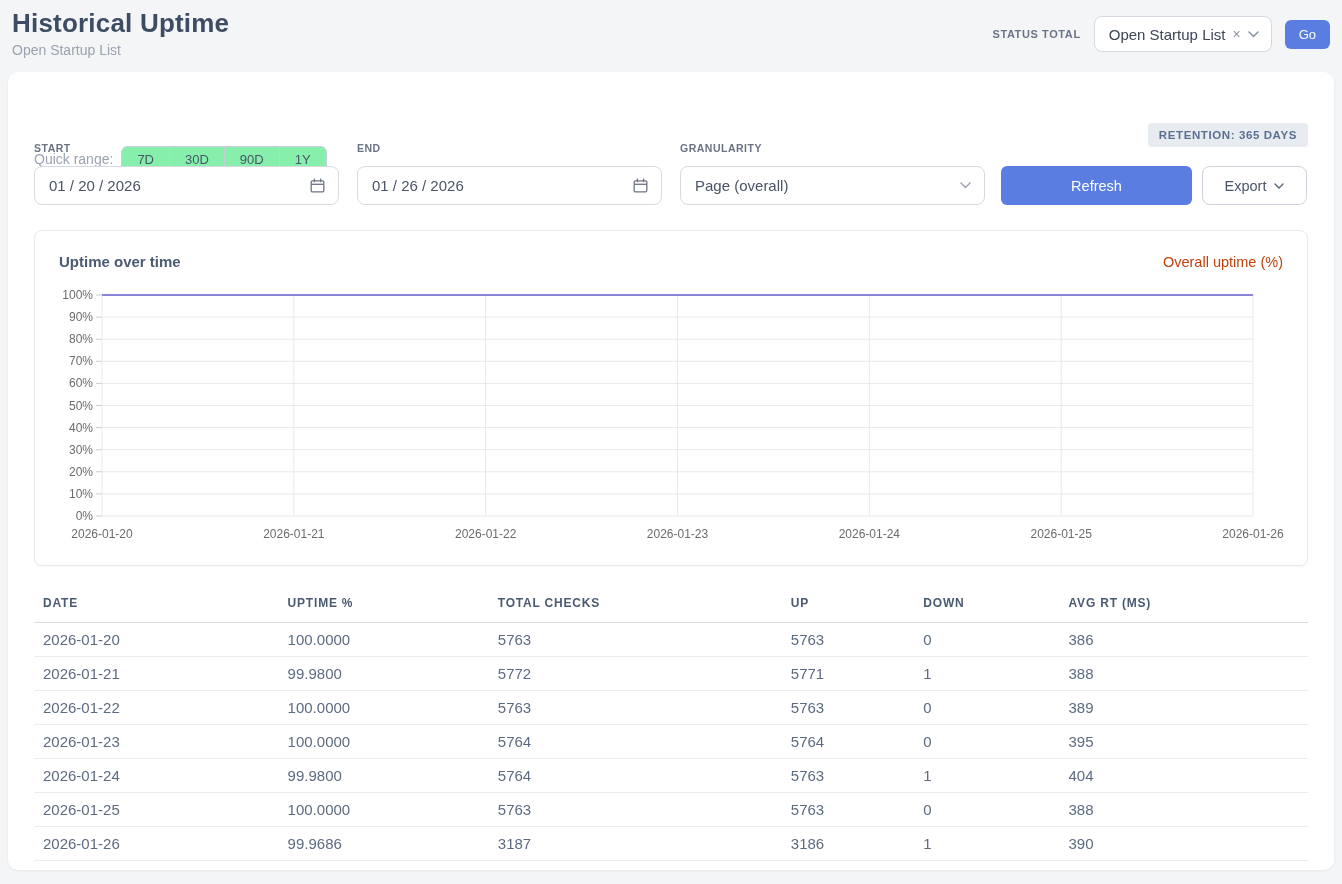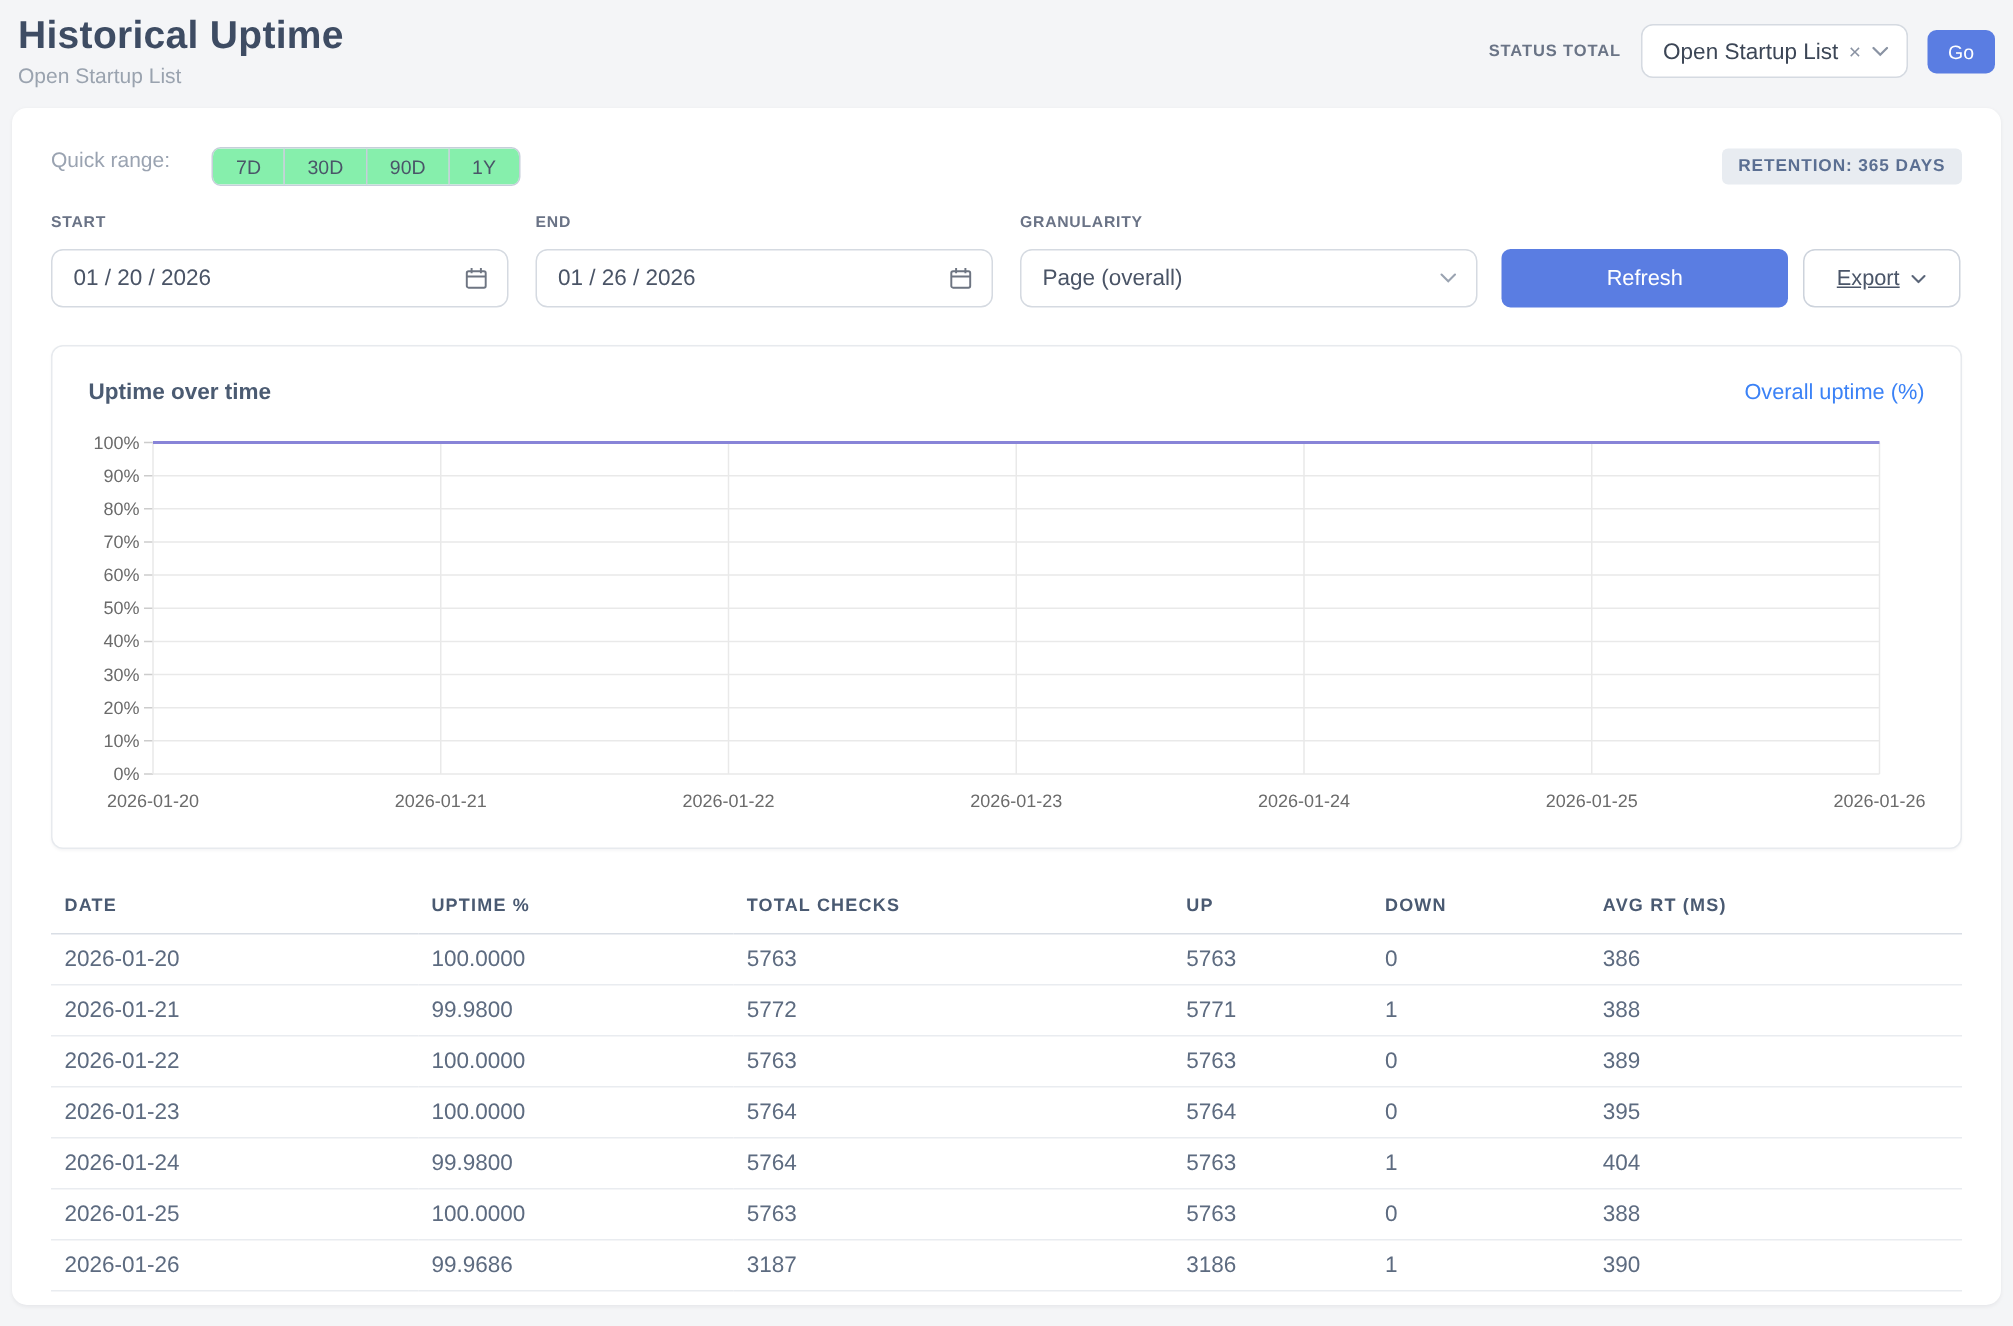--- a/index.html
+++ b/index.html
@@ -15,43 +15,43 @@
   .statuspage-select { display:flex; align-items:center; gap:7px; background:#fff; border:1px solid #d5dae1; border-radius:8px; height:36px; padding:0 12px 0 14px; cursor:pointer; }
   .statuspage-select .sel-text { font-size:15px; color:#3c4656; }
   .sel-clear { font-size:14px; color:#8a93a3; cursor:pointer; }
   .go-btn { background:#5a7de2; color:#fff; border:none; border-radius:6px; height:29px; padding:0 14px; font-size:13px; cursor:pointer; font-family:inherit; }
 
   
   .main-card { position:absolute; left:8px; top:72px; width:1326px; height:798px; background:#fff; border-radius:10px; box-shadow:0 1px 3px rgba(16,24,40,.06); }
 
   
   .quick-row { position:absolute; top:26px; left:26px; right:26px; display:flex; align-items:center; justify-content:space-between; }
-  .quick-left { display:flex; align-items:flex-start; gap:28px; }
+  .quick-left { display:flex; align-items:center; gap:8px;margin-top:48px; }
   .quick-label { font-size:14px; color:#9aa3b1; }
   .range-group { display:flex; border:1px solid #c6ceda; border-radius:6px; overflow:hidden; height:26px; }
   .range-btn { background:#86efac; border:none; border-left:1px solid #c6ceda; padding:0 15px; font-size:13px; color:#4a5568; cursor:pointer; font-family:inherit; }
   .range-btn:first-child { border-left:none; }
   .retention-badge { background:#e8ecf1; color:#5b6f92; font-size:11.5px; font-weight:600; letter-spacing:.6px; padding:6px 11px; border-radius:4px; }
 
   
   .form-row { position:absolute; top:70px; left:26px; right:26px; display:flex; align-items:flex-end; }
   .field { display:flex; flex-direction:column; gap:12px;justify-content:space-between; }
   .field-label { font-size:10.5px; font-weight:600; color:#6a7386; letter-spacing:.5px; }
   .date-input, .gran-select { width:305px; height:39px; border:1px solid #d5dae1; border-radius:8px; display:flex; align-items:center; justify-content:space-between; padding:0 13px 0 14px; background:#fff; }
   .date-text { font-size:15px; color:#4a5466; }
   .gran-select { cursor:pointer; }
   .gap18 { width:18px; } .gap16 { width:16px; } .gap10 { width:10px; }
   .refresh-btn { width:191px; height:39px; background:#5a7de2; color:#fff; border:none; border-radius:6px; font-size:14.5px; cursor:pointer; font-family:inherit; }
-  .export-btn { width:105px; height:39px; background:#fff; border:1px solid #cdd3dc; border-radius:8px; font-size:14.5px; color:#4a5568; display:flex; align-items:center; justify-content:center; gap:8px; cursor:pointer; font-family:inherit;text-decoration:underline; }
+  .export-btn { width:105px; height:39px; background:#fff; border:1px solid #cdd3dc; border-radius:8px; font-size:14.5px; color:#4a5568; display:flex; align-items:center; justify-content:center; gap:8px; cursor:pointer; font-family:inherit; }
 
   
   .chart-card { position:absolute; top:158px; left:26px; width:1274px; height:336px; border:1px solid #e7eaee; border-radius:8px; box-shadow:0 1px 2px rgba(16,24,40,.04); background:#fff; }
   .chart-head { position:absolute; top:22px; left:24px; right:24px; display:flex; justify-content:space-between; align-items:center;gap:23px; }
   .chart-title { font-size:15px; font-weight:700; color:#4b5b72; }
-  .chart-legend { font-size:14.5px; color:#3b82f6; }
+  .chart-legend { font-size:14.5px; color:#c2410c; }
   .chart-svg-wrap { position:absolute; left:0; top:50px; width:1274px; height:280px; }
 
   
   .table-wrap { position:absolute; top:518px; left:26px; width:1274px; }
   table { width:100%; border-collapse:collapse; table-layout:fixed; }
   th { text-align:left; font-size:12px; font-weight:700; letter-spacing:.8px; color:#4a5a72; padding:6px 8px 12px 9px; border-bottom:1px solid #d9dee5; }
   td { font-size:15px; color:#5d6b80; padding:8px 8px 8px 9px; border-bottom:1px solid #e9ecf0; height:33px; }
 </style>
 </head>
 <body>

